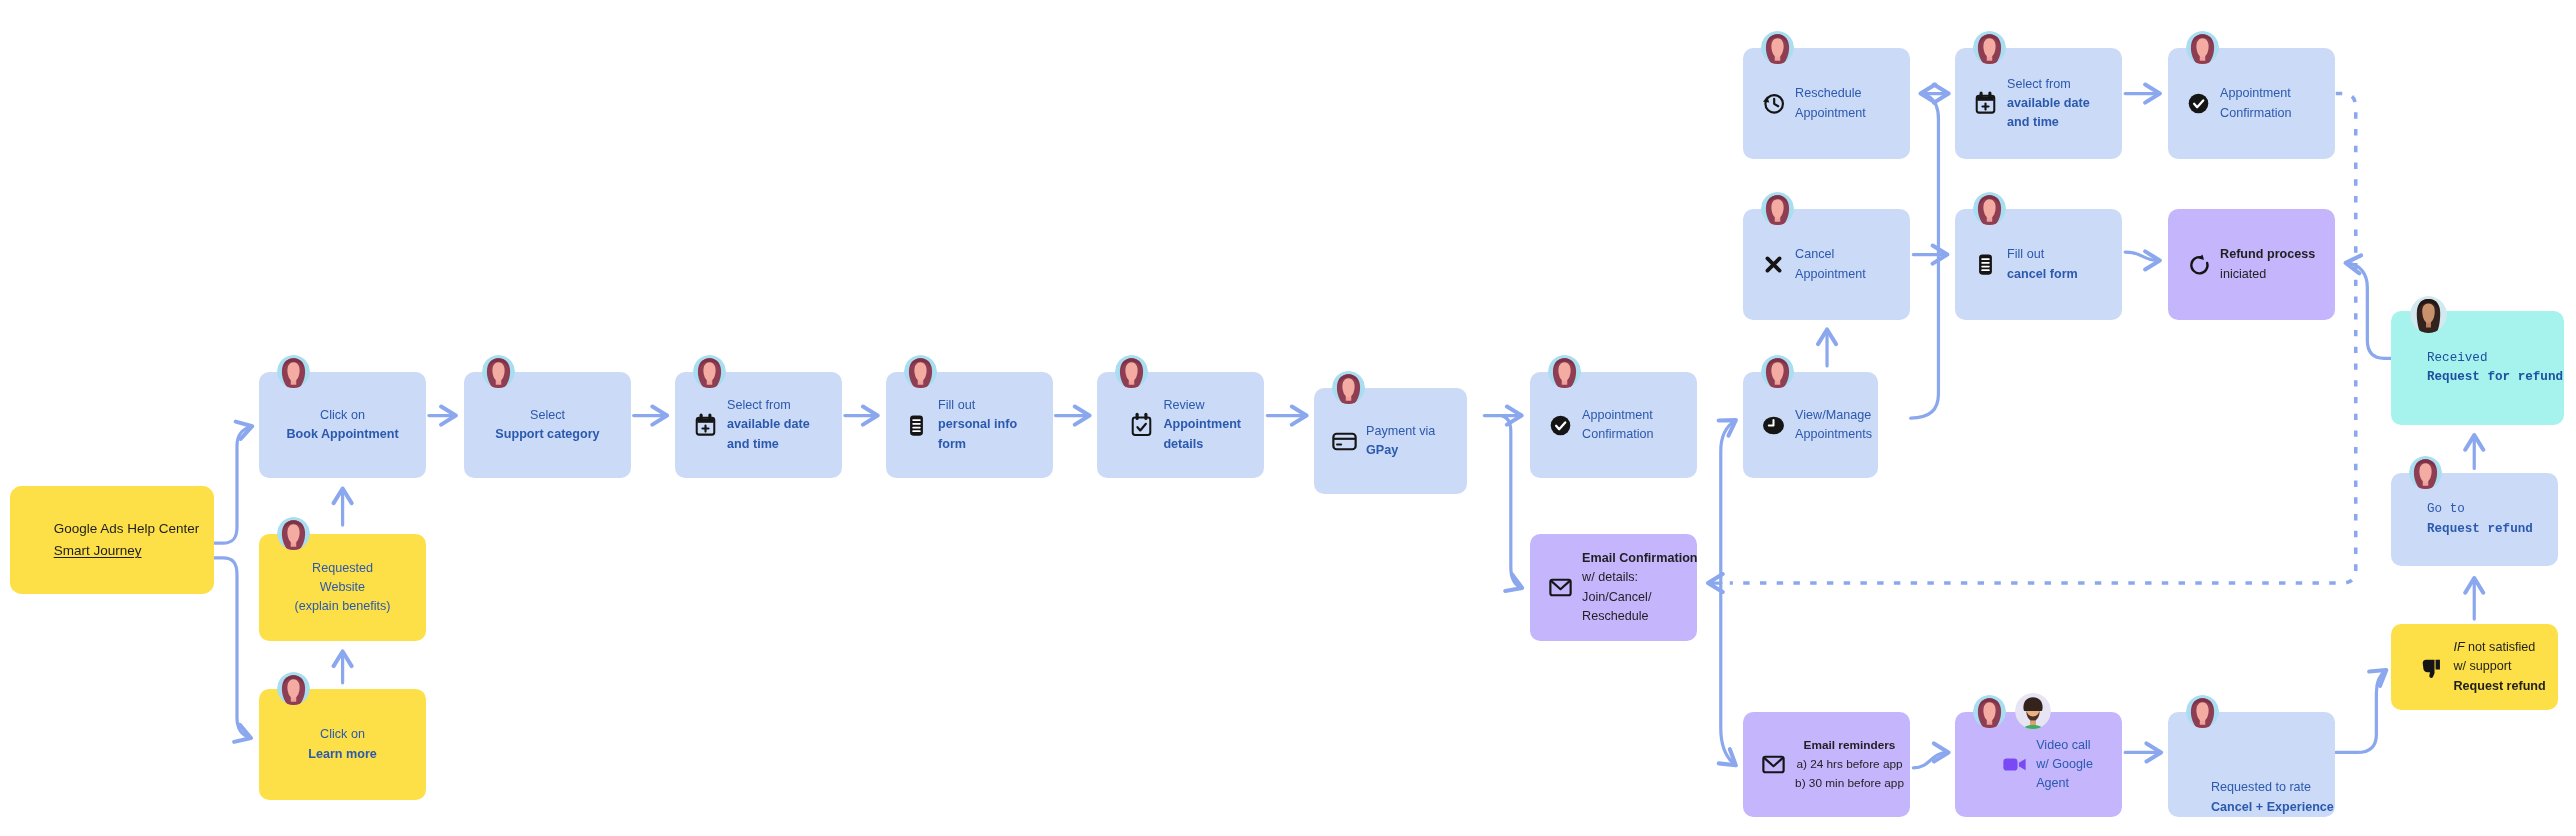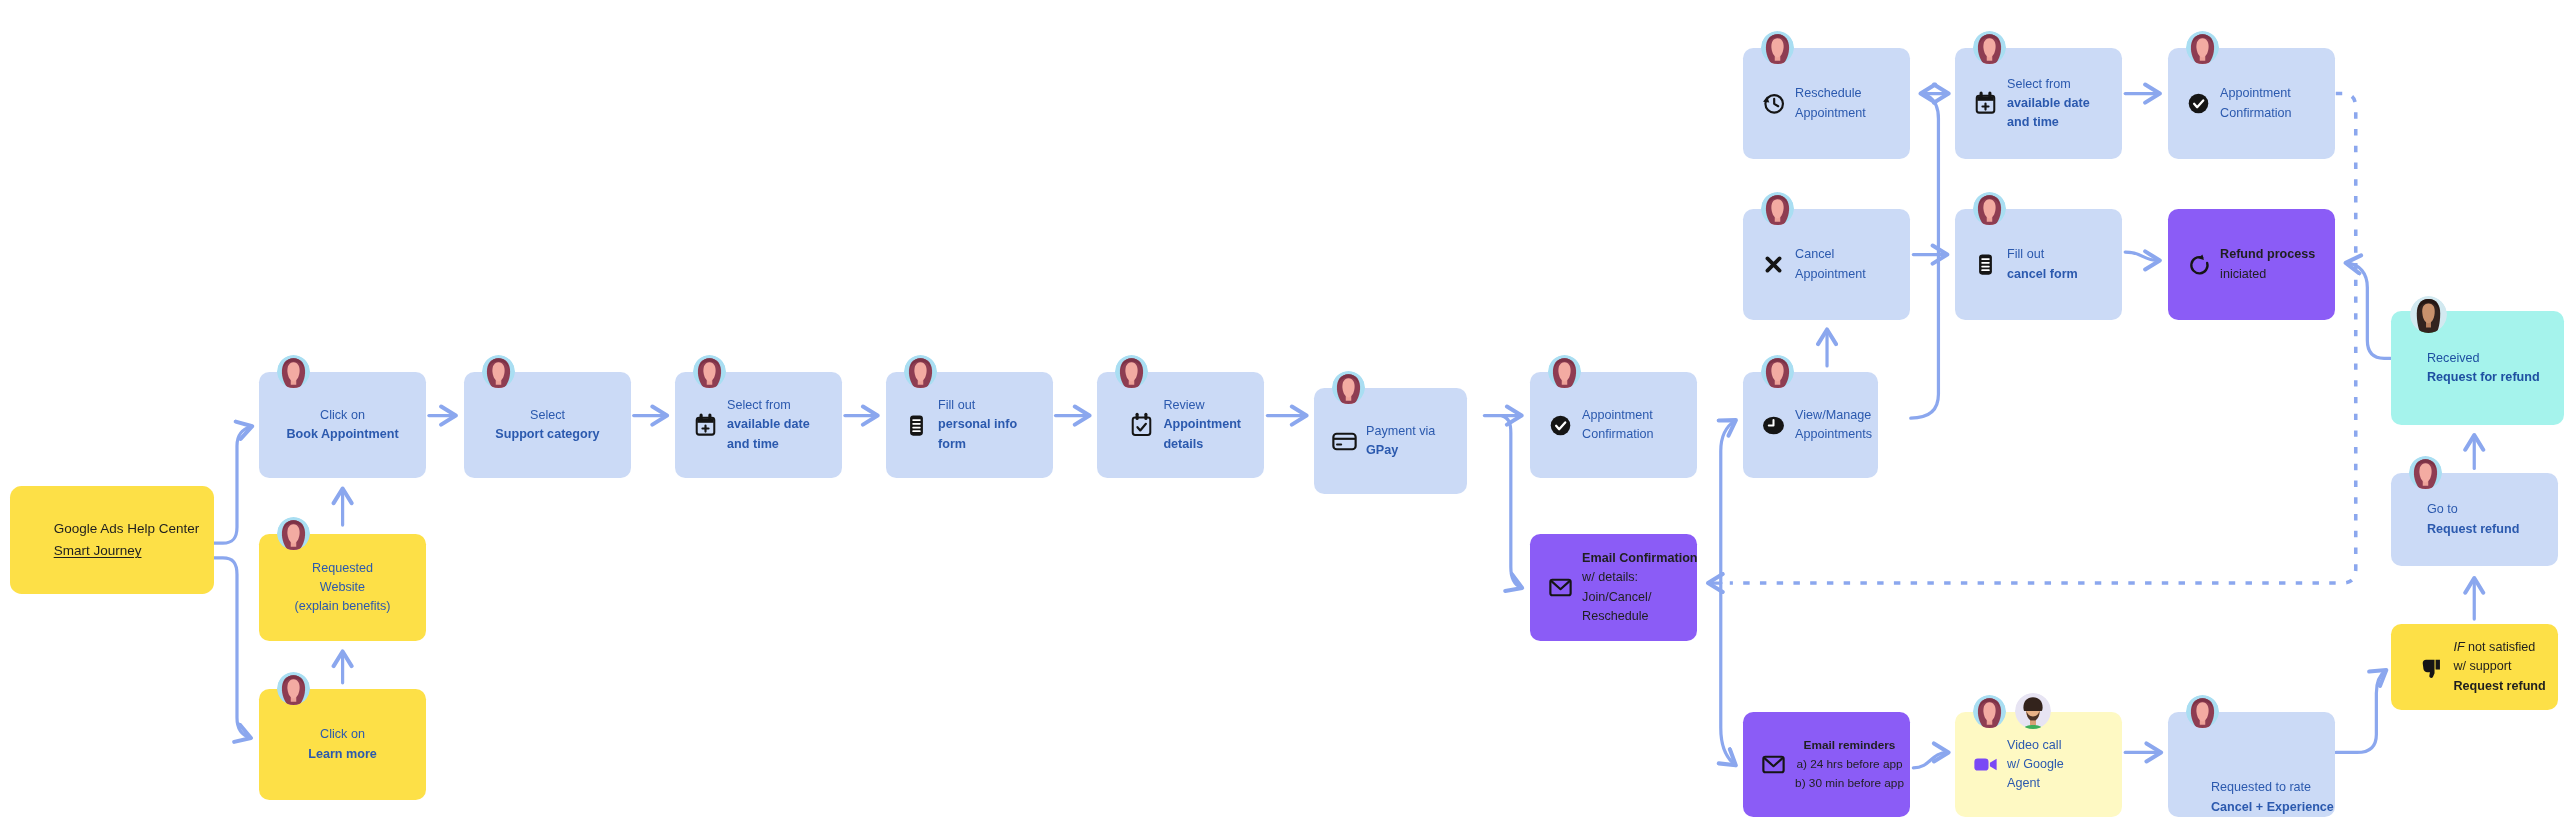--- a/index.html
+++ b/index.html
@@ -7,29 +7,29 @@
     width:2576px;height:837px;position:relative;background:#ffffff;
     font-family:"Liberation Sans", sans-serif;overflow:hidden;
   }
   #stage{position:absolute;inset:0;width:2576px;height:837px;}
   #wires{position:absolute;left:0;top:0;z-index:0;}
   .node{
     position:absolute;z-index:1;border-radius:10.3px;box-sizing:border-box;
     display:flex;align-items:center;gap:8.4px;padding-left:16.7px;
   }
   .node.center{justify-content:center;padding-left:0;gap:0;text-align:center;}
-  .node.pad56{padding-left:36px;}
+  .node.pad56{padding-left:36px;font-family:Liberation Mono, monospace;}
   .node.pad66{padding-left:43px;align-items:flex-end;}
   .node.pad68{padding-left:44px;border-radius:11.6px;}
   .node.pad42{padding-left:27px;}
   .bg-blue{background:#cbdaf6;}
   .bg-gray{background:#fde047;}
-  .bg-green{background:#8b5cf6;}
+  .bg-green{background:#c4b5fd;}
   .bg-cyan{background:#a5f3ec;}
-  .bg-purple{background:#fef9c3;}
+  .bg-purple{background:#c4b5fd;justify-content:center;}
   .tx-blue{color:#2b59ae;}
   .tx-black{color:#1f1f1f;}
   .tx-navy{color:#1e4fa1;font-weight:500;}
   .lines{display:flex;flex-direction:column;}
   .line{font-size:12.6px;line-height:19.3px;white-space:nowrap;}
   .fs21 .line{font-size:13.5px;line-height:22px;}
   .fs18 .line{font-size:11.8px;line-height:18.7px;text-align:center;}
   .line .b{font-weight:700;}
   .line .i{font-style:italic;}
   .line .u{text-decoration:underline;text-underline-offset:1.9px;}

